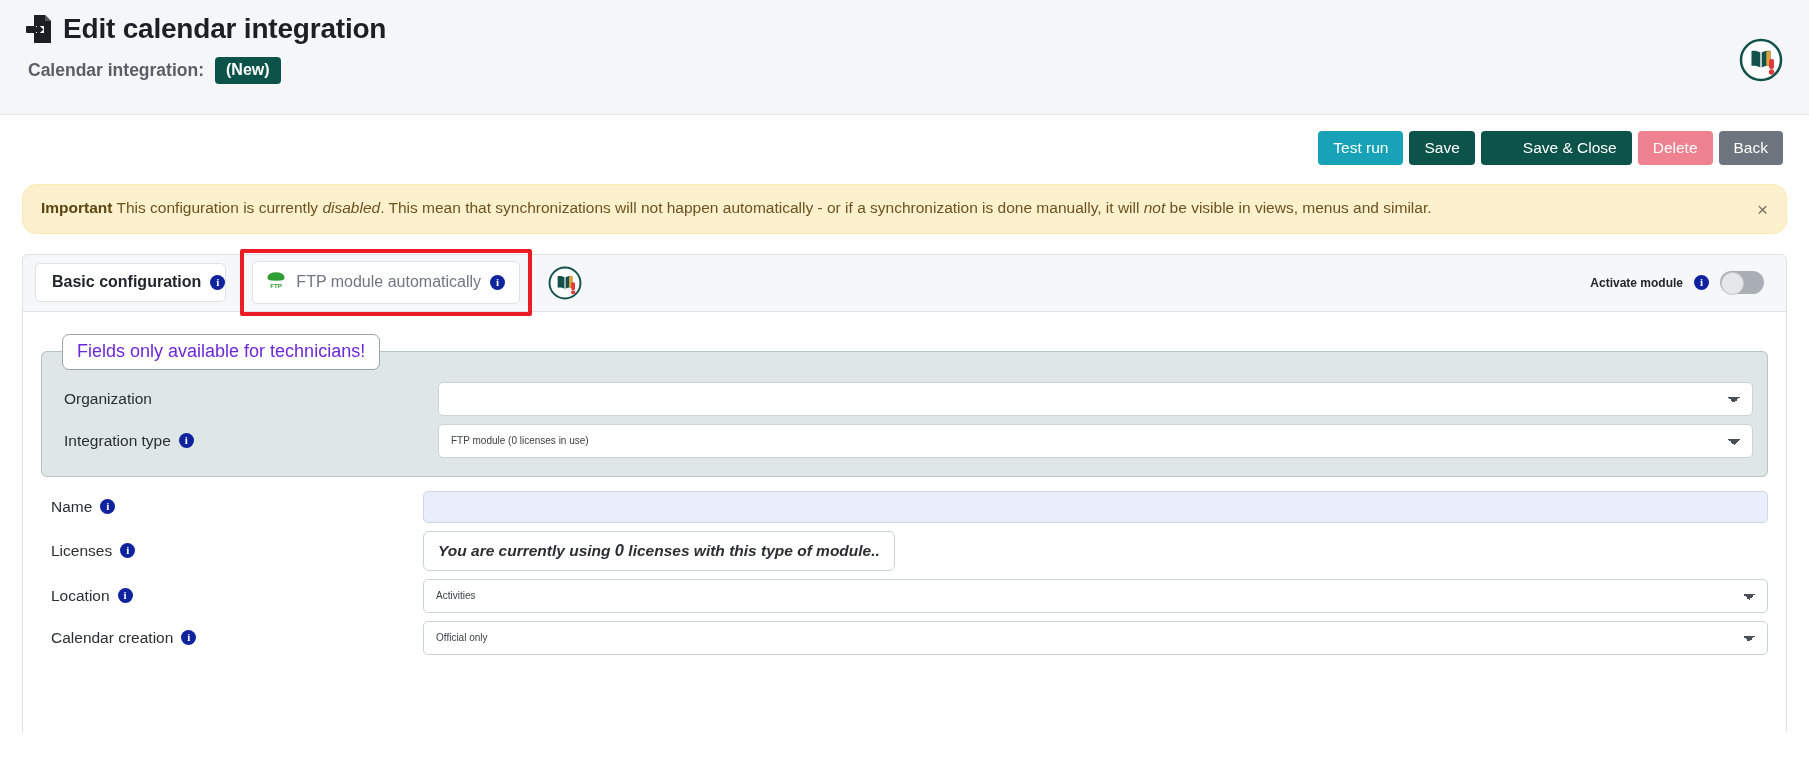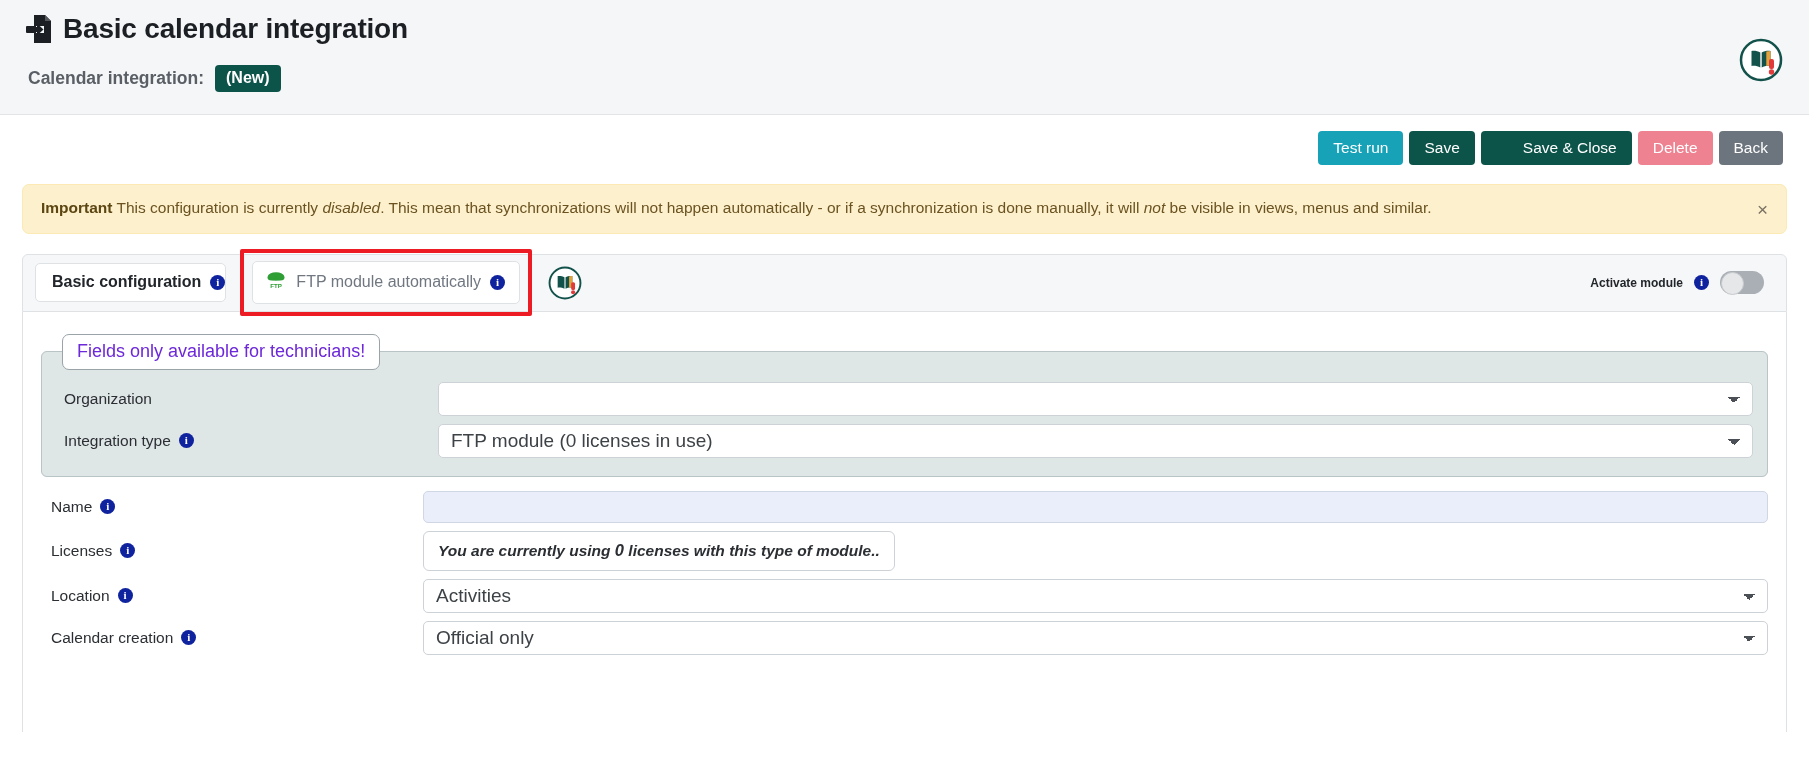--- a/index.html
+++ b/index.html
@@ -30,21 +30,21 @@
     font-size: 28px;
     font-weight: 700;
     color: #1c1f23;
     letter-spacing: -0.2px;
     line-height: 1.1;
   }
   .subtitle-row {
     display: flex;
     align-items: center;
     gap: 11px;
-    margin-top: 20px;
+    margin-top: 12px;
     padding-left: 2px;
   }
   .subtitle-label {
     font-size: 17.5px;
     font-weight: 700;
     color: #5a5f66;
   }
   .badge-new {
     background: #0c5449;
     color: #ffffff;
@@ -84,21 +84,21 @@
   .btn-saveclose { background: #0c5449; padding-left: 42px; }
   .btn-delete { background: #ee8291; }
   .btn-back   { background: #6c757d; }
 
   
   .alert {
     position: relative;
     margin: 19px 22px 0 22px;
     background: #fdf0cd;
     border: 1px solid #fbeab3;
-    border-radius: 7px;
+    border-radius: 14px;
     padding: 13px 48px 14px 18px;
     font-size: 15.5px;
     color: #6b5321;
     line-height: 1.3;
   }
   .alert b { font-weight: 700; color: #5c4612; }
   .alert i { font-style: italic; }
   .alert-close {
     position: absolute;
     right: 16px;
@@ -265,21 +265,21 @@
     padding-left: 8px;
   }
   .row-field { flex: 1; display: flex; align-items: center; }
 
   .sel {
     width: 100%;
     height: 34px;
     border: 1px solid #ccd2d6;
     border-radius: 5px;
     background: #ffffff;
-    font-size: 19px;
+    font-size: 10px;
     color: #3d4246;
     padding: 0 30px 0 12px;
     font-family: "Liberation Sans", sans-serif;
     appearance: none;
     -webkit-appearance: none;
     background-image:
       linear-gradient(45deg, transparent 50%, #4a5056 50%),
       linear-gradient(135deg, #4a5056 50%, transparent 50%);
     background-position:
       calc(100% - 18px) 14px,
@@ -334,21 +334,21 @@
       <svg width="26" height="30" viewBox="0 0 26 30">
         <path d="M8 1 h11 l6 6 v22 h-17 z" fill="#1c1f23"></path>
         <path d="M19 1 v6 h6 z" fill="#55595e"></path>
         <rect x="0" y="12" width="15" height="7" rx="1" fill="#1c1f23"></rect>
         <path d="M12 9 l7 6.5 -7 6.5 z" fill="#1c1f23"></path>
         <rect x="10" y="12" width="8" height="7" fill="#f5f6f7"></rect>
         <path d="M11 9.5 l6.5 6 -6.5 6 z" fill="#1c1f23"></path>
         <rect x="1" y="13" width="11" height="5" fill="#1c1f23"></rect>
       </svg>
     </span>
-    <span class="page-title">Basic calendar integration</span>
+    <span class="page-title">Edit calendar integration</span>
   </div>
   <div class="subtitle-row">
     <span class="subtitle-label">Calendar integration:</span>
     <span class="badge-new">(New)</span>
   </div>
   <span class="header-book">
     <svg width="44" height="44" viewBox="0 0 44 44">
       <circle cx="22" cy="22" r="20" fill="#ffffff" stroke="#12524b" stroke-width="2.5"></circle>
       <path d="M21.3 14.5 C19 13 15 12.6 12.5 13 v15 c2.5 -0.4 6.5 0 8.8 1.5 z" fill="#12524b"></path>
       <path d="M22.7 14.5 C25 13 29 12.6 31.5 13 v15 c-2.5 -0.4 -6.5 0 -8.8 1.5 z" fill="#12524b"></path>

